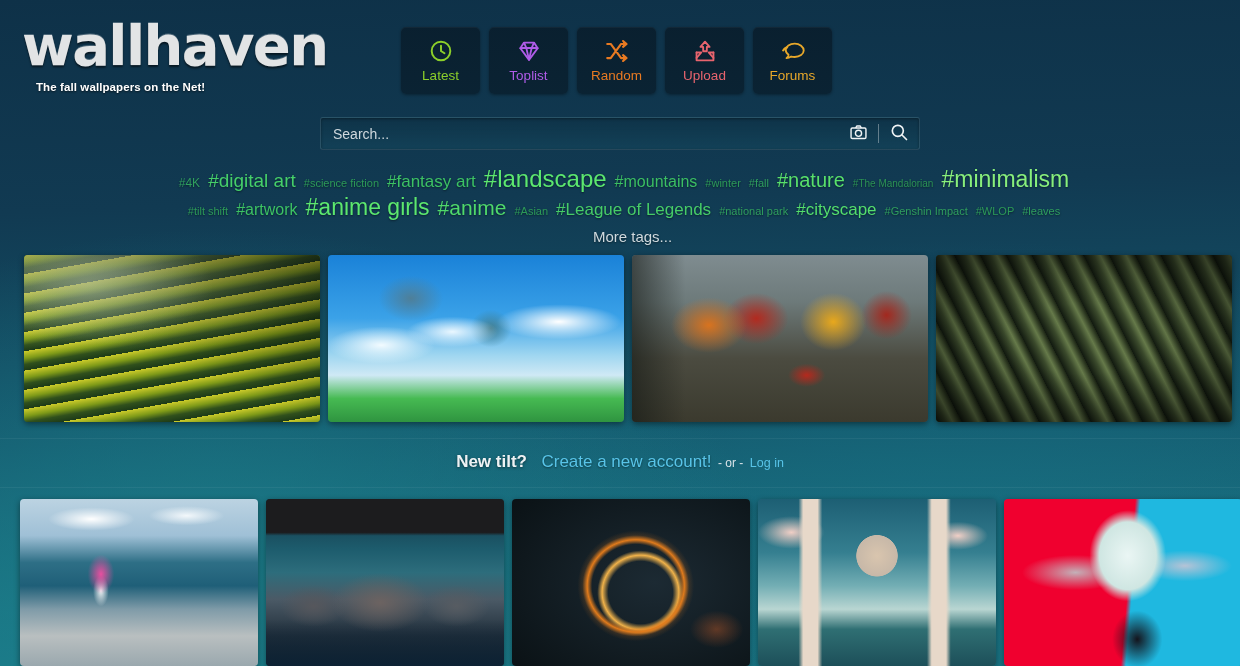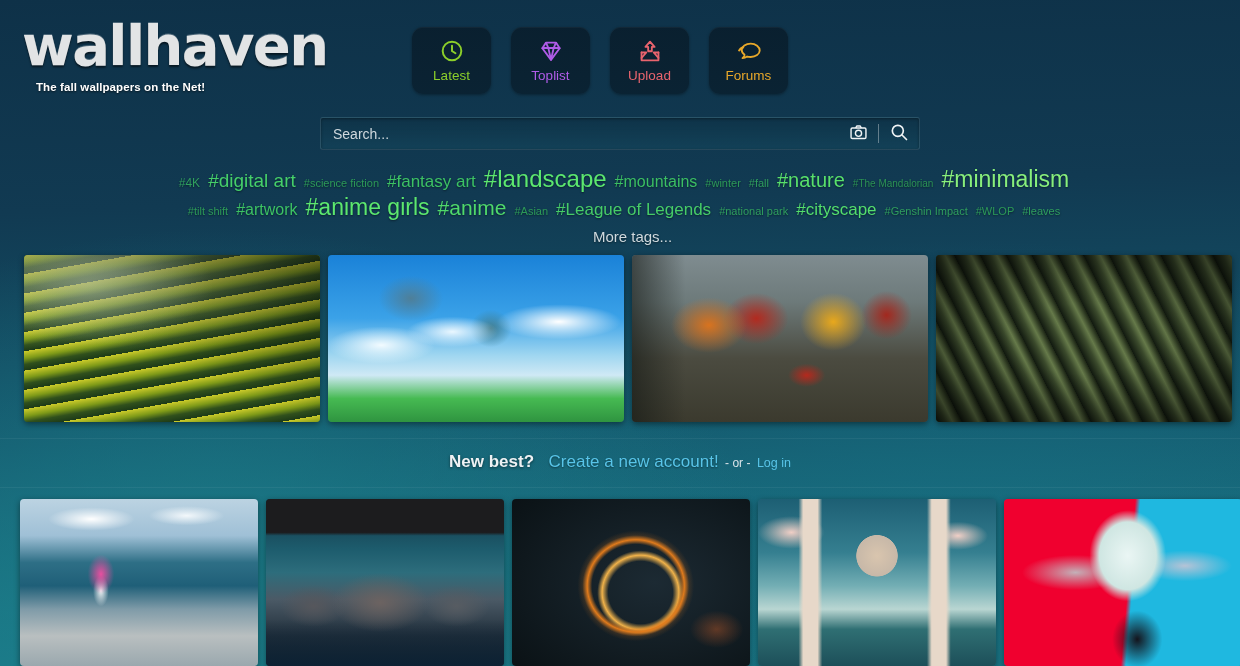--- a/index.html
+++ b/index.html
@@ -32,26 +32,25 @@
   .logo-sub {
     font-size: 11.5px; font-weight: bold; color: #ffffff;
     margin-top: 7px; margin-left: 14px; letter-spacing: 0.1px;
     text-shadow: 0 1px 2px rgba(0,0,0,0.6);
   }
 
   .nav { position: absolute; left: 401px; top: 27px; display: flex; gap: 9px; }
   .nav-btn {
     width: 79px; height: 67px;
     background: linear-gradient(180deg, rgba(9,30,45,0.92), rgba(10,34,50,0.96));
-    border-radius: 11px;
+    border-radius: 5px;
     display: flex; flex-direction: column;
     align-items: center; justify-content: center; gap: 4px;
     cursor: pointer;
     box-shadow: inset 0 1px 0 rgba(255,255,255,0.04), 0 1px 3px rgba(0,0,0,0.35);
-    margin-left: 11px;
   }
   .nav-btn .ic { width: 26px; height: 26px; display: block; }
   .nav-btn .lbl { font-size: 13.5px; font-weight: normal; }
 
   
   .search-bar {
     position: absolute; left: 320px; top: 117px;
     width: 600px; height: 33px;
     background: linear-gradient(180deg, rgba(13,48,67,0.55), rgba(22,76,97,0.45));
     border: 1px solid rgba(255,255,255,0.10);
@@ -260,20 +259,29 @@
         <span class="ic">
           <svg viewBox="0 0 24 24" width="26" height="26" fill="none" stroke="#b05ce8" stroke-width="1.7" stroke-linejoin="round">
             <path d="M4 9.4h16L12 20.2 4 9.4z"></path>
               <path d="M7.4 4.2h9.2L20 9.4H4l3.4-5.2z"></path>
             <path d="M7.4 4.2 9.6 9.4 12 20.2 14.4 9.4l2.2-5.2M4 9.4h16"></path>
           </svg>
         </span>
         <span class="lbl" style="color:#b05ce8">Toplist</span>
       </div>
 
+      <div class="nav-btn">
+        <span class="ic">
+          <svg viewBox="0 0 24 24" width="26" height="26" fill="none" stroke="#e87a22" stroke-width="2" stroke-linecap="round" stroke-linejoin="round">
+            <path d="M3 5.5h3.2l9.6 13h4.2M3 18.5h3.2l9.6-13h4.2"></path>
+            <path d="M17.6 2.8 20.8 5.5l-3.2 2.7M17.6 15.8l3.2 2.7-3.2 2.7" fill="#e87a22"></path>
+          </svg>
+        </span>
+        <span class="lbl" style="color:#e87a22">Random</span>
+      </div>
 
       <div class="nav-btn">
         <span class="ic">
           <svg viewBox="0 0 24 24" width="26" height="26" fill="none" stroke="#e8646e" stroke-width="1.7" stroke-linejoin="round" stroke-linecap="round">
             <path d="M12 3.4 7.8 8.2h2.5v4h3.4v-4h2.5L12 3.4z"></path>
             <path d="M4.2 13.4h4.4L4.2 18.4v2.2h15.6v-2.2l-4.4-5h4.4"></path>
             <path d="M4.2 13.4v5M19.8 13.4v5"></path>
           </svg>
         </span>
         <span class="lbl" style="color:#e8646e">Upload</span>
@@ -330,21 +338,21 @@
       </div>
       <div class="thumb">
         <div class="art a-autumn"></div>
       </div>
       <div class="thumb">
         <div class="art a-grass"></div>
       </div>
     </div>
 
   <div class="newhere">
-    <span class="q">New best?</span>
+    <span class="q">New tilt?</span>
     <span class="lnk">Create a new account!</span>
     <span class="orx">- or -</span>
     <span class="lnk2">Log in</span>
   </div>
 
   <div class="divider" style="top:487px"></div>
   <div class="strip bottom" id="latest">
       <div class="thumb">
         <div class="art a-beach"></div>
       </div>

